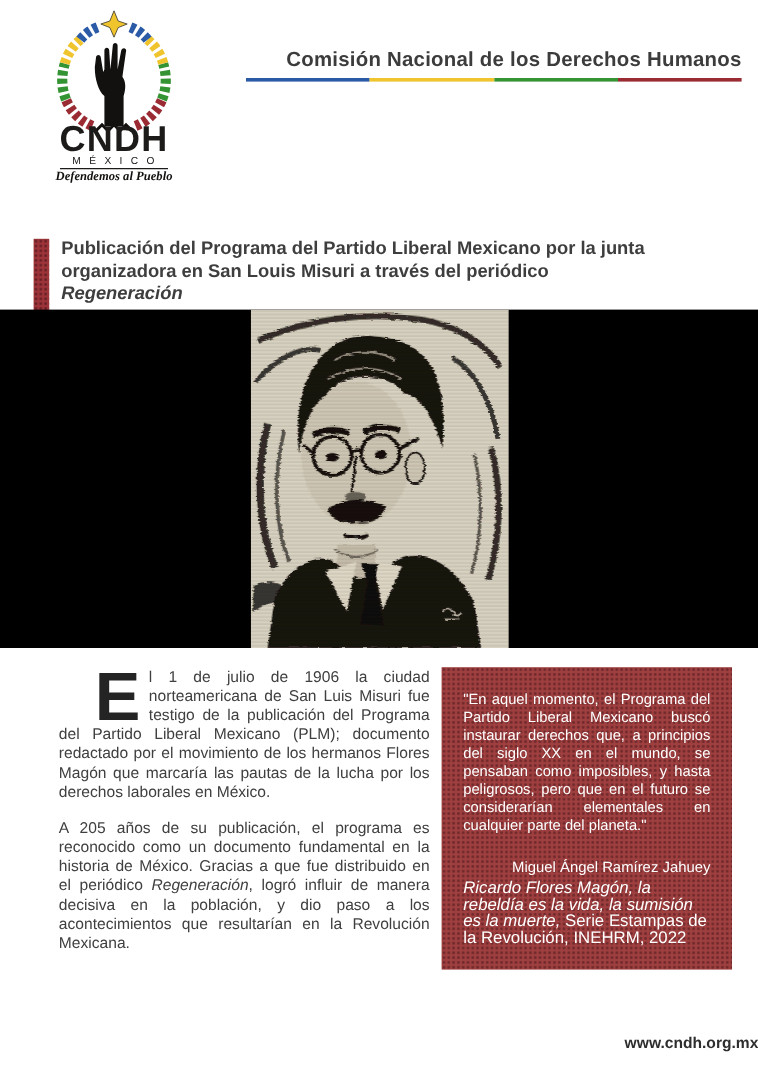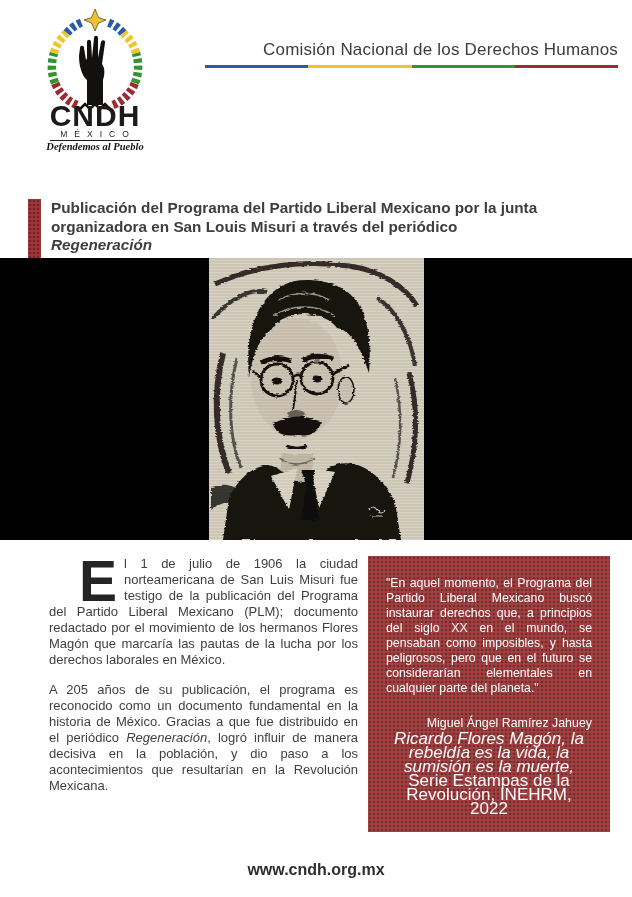--- a/index.html
+++ b/index.html
@@ -4,21 +4,21 @@
 <style>
   html,body{margin:0;padding:0;}
   body{background:#888;}
   .page{
     position:relative;width:632px;height:897px;margin:0 auto;background:#ffffff;
     font-family:"Liberation Sans",sans-serif;overflow:hidden;
   }
   
   .logo-svg{position:absolute;left:24px;top:8px;width:142px;height:146px;}
   .header-right{position:absolute;left:205px;right:14px;top:40px;text-align:right;}
-  .org-name{font-size:17px;font-weight:400;color:#3c3c3c;letter-spacing:.2px;}
+  .org-name{font-size:17px;font-weight:700;color:#3c3c3c;letter-spacing:.2px;}
   .flag-bar{display:flex;height:3px;margin:5px 0 9px 0;}
   .flag-bar span{flex:1 1 0;}
   .division{font-size:16px;color:#3c3c3c;}
   
   .title-block{position:absolute;top:163px;left:28px;right:18px;display:flex;gap:10px;margin-top:36px;}
   .accent-bar{width:13px;height:77px;flex:0 0 13px;
     background-image:radial-gradient(circle,rgba(60,16,22,.5) 1px,transparent 1.3px);
     background-size:4px 4px;}
   .title-text h1{margin:0;font-size:15.3px;line-height:18.5px;font-weight:700;color:#3e3e3e;}
   .title-text h1 em{display:block;font-style:italic;}
@@ -31,25 +31,25 @@
   .content{position:absolute;top:556px;left:49px;right:22px;display:flex;gap:10px;}
   .article{width:309px;flex:0 0 309px;font-size:13px;line-height:16px;color:#3f3f3f;text-align:justify;}
   .article p{margin:0 0 14px 0;}
   .dropcap{float:left;font-size:57px;line-height:45px;font-weight:700;color:#242424;margin:3px 7px 0 30px;}
   .quote-box{flex:1 1 auto;min-height:206px;box-sizing:border-box;padding:20px 18px 16px 18px;
     color:#ffffff;
     background-image:radial-gradient(circle,rgba(58,16,22,.45) 1px,transparent 1.3px);
     background-size:4px 4px;}
   .quote-text{margin:0 0 20px 0;font-size:12.3px;line-height:15px;text-align:justify;}
   .quote-author{margin:0 0 2px 0;font-size:12.4px;font-weight:400;text-align:right;}
-  .quote-source{margin:0;font-size:17px;line-height:14px;text-align:center;}
+  .quote-source{margin:0;font-size:14px;line-height:14px;text-align:left;}
   .quote-source em{font-style:italic;}
   
-  .footer-url{position:absolute;left:0;right:0;top:861px;text-align:center;
-    font-size:16px;font-weight:700;color:#2e2e2e;text-decoration:none;display:block;}
+  .footer-url{position:absolute;left:0;right:0;top:861px;text-align:right;
+    font-size:13px;font-weight:700;color:#2e2e2e;text-decoration:none;display:block;}
   
   .svg-acronym{font-family:"Liberation Sans",sans-serif;font-weight:700;font-size:30px;fill:#1d1b1a;letter-spacing:1px;}
   .svg-country{font-family:"Liberation Sans",sans-serif;font-size:8.5px;fill:#1d1b1a;letter-spacing:7px;}
   .svg-motto{font-family:"Liberation Serif",serif;font-style:italic;font-weight:700;font-size:10.5px;fill:#14120f;}
 </style>
 </head>
 <body>
 
 <div class="page">
 

